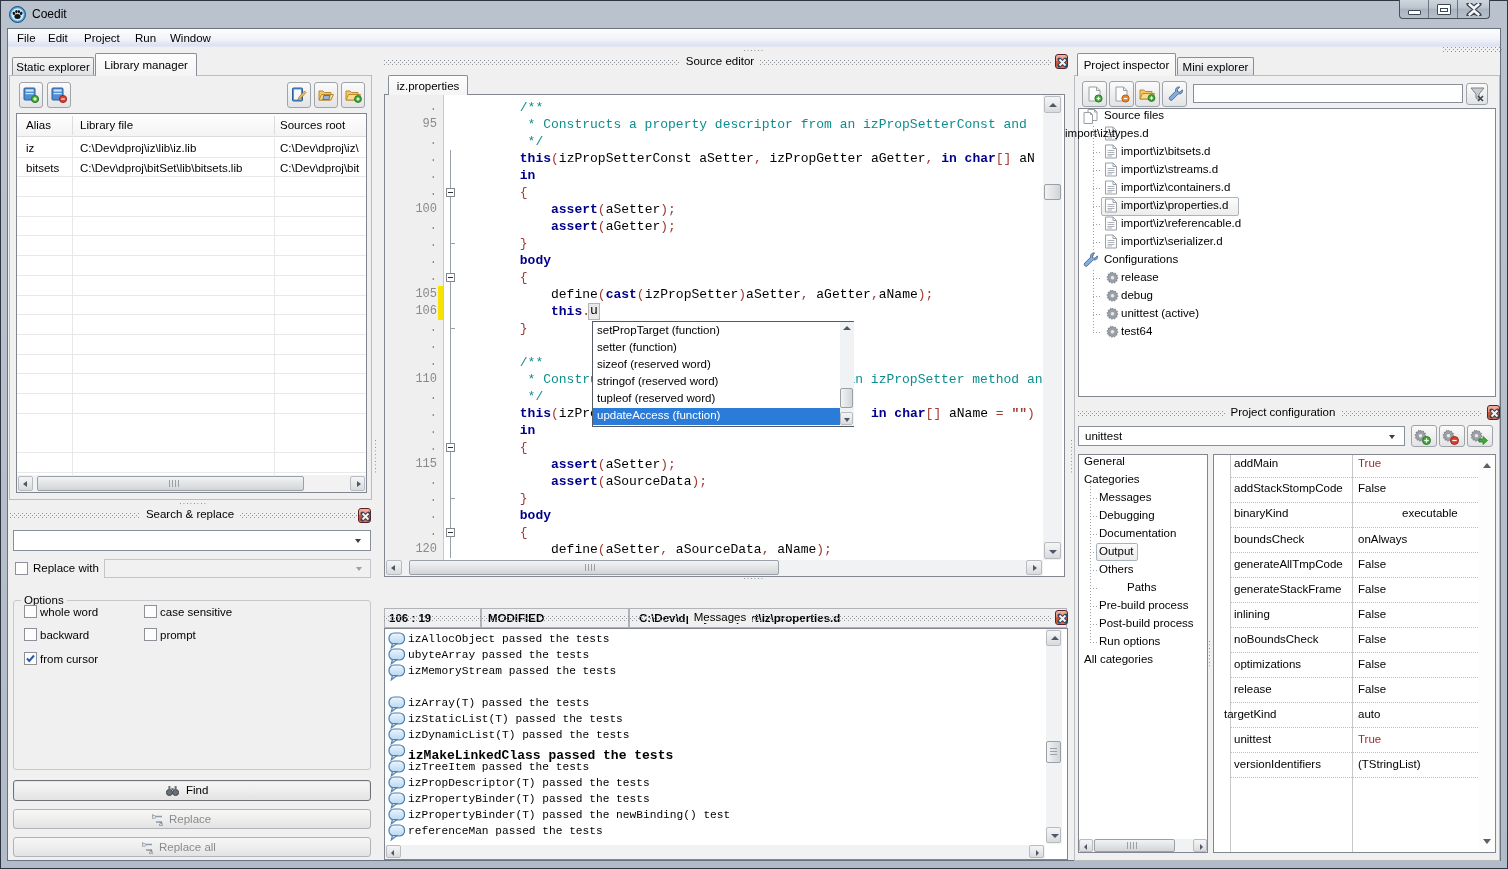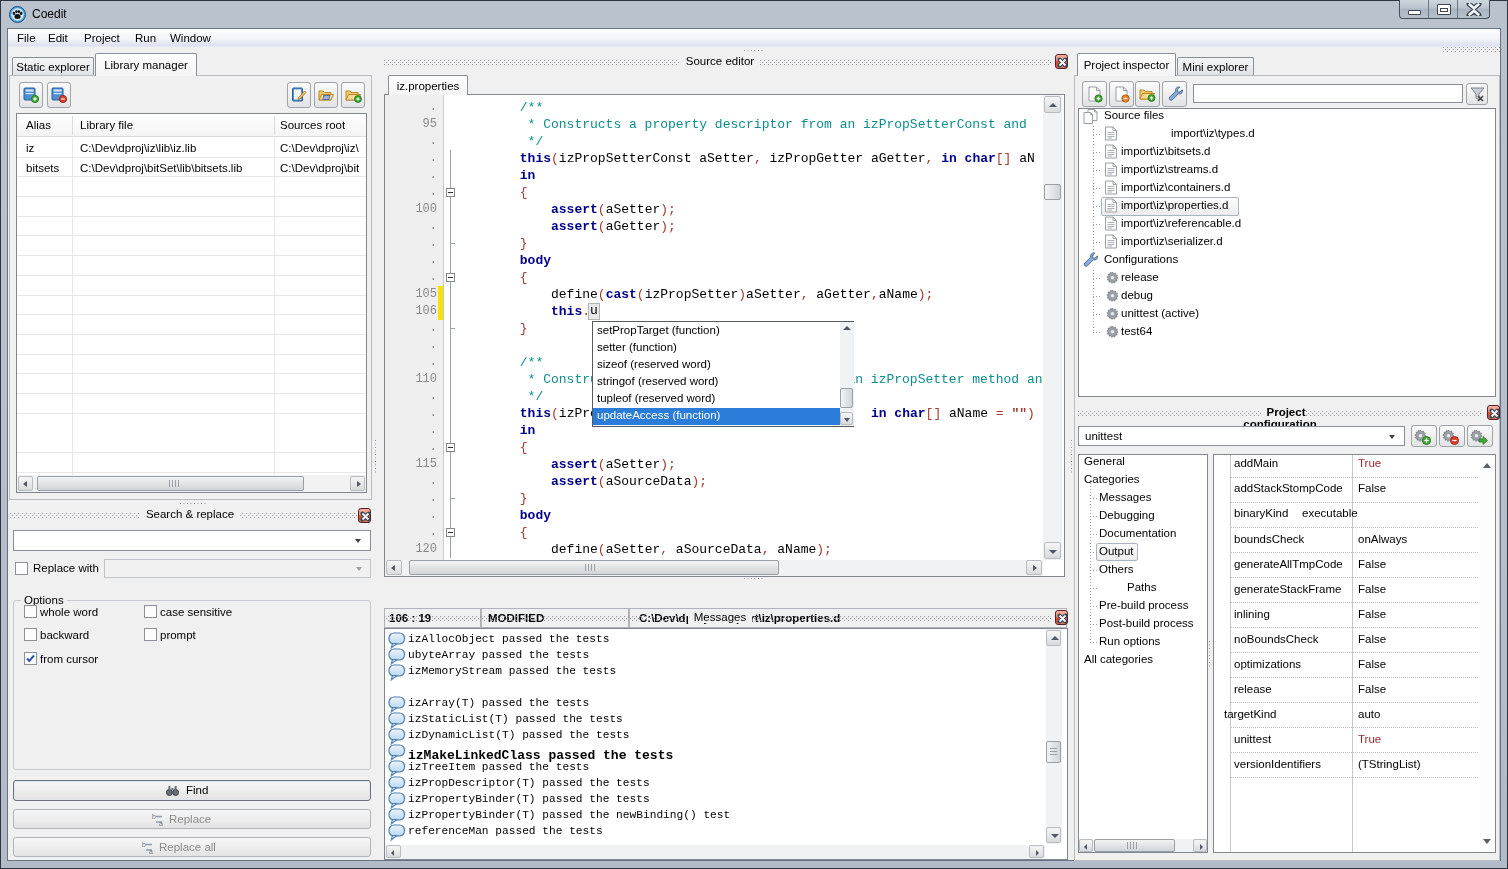--- a/index.html
+++ b/index.html
@@ -573,21 +573,21 @@
     </div>
     <span class="abs" style="left:1104px;top:109.3px;">Source files</span>
     <div class="abs" style="left:1093px;top:134.2px;width:9px;height:1px;background-image:linear-gradient(90deg,#9aa0a8 1px,rgba(0,0,0,0) 1px);background-size:3px 1px;"></div>
     <div class="abs" style="left:1104px;top:126.2px;width:14px;height:17px;">
       <svg width="14" height="15" viewBox="0 0 14 15" class="abs" style="left:0;top:0;">
 <path d="M1.5 1 L9 1 L12.5 4.5 L12.5 14 L1.5 14 Z" fill="#fdfdfd" stroke="#9aa0a6"></path>
 <path d="M9 1 L9 4.5 L12.5 4.5" fill="none" stroke="#9aa0a6"></path>
 <path d="M3.5 6.5 L10.5 6.5 M3.5 8.5 L10.5 8.5 M3.5 10.5 L10.5 10.5 M3.5 12 L8 12" stroke="#aeb4ba" stroke-width="1"></path>
       </svg>
     </div>
-    <span class="abs" style="left:1171px;top:127.2px;">import\iz\types.d</span>
+    <span class="abs" style="left:1065px;top:127.2px;">import\iz\types.d</span>
     <div class="abs" style="left:1093px;top:152.2px;width:9px;height:1px;background-image:linear-gradient(90deg,#9aa0a8 1px,rgba(0,0,0,0) 1px);background-size:3px 1px;"></div>
     <div class="abs" style="left:1104px;top:144.2px;width:14px;height:17px;">
       <svg width="14" height="15" viewBox="0 0 14 15" class="abs" style="left:0;top:0;">
 <path d="M1.5 1 L9 1 L12.5 4.5 L12.5 14 L1.5 14 Z" fill="#fdfdfd" stroke="#9aa0a6"></path>
 <path d="M9 1 L9 4.5 L12.5 4.5" fill="none" stroke="#9aa0a6"></path>
 <path d="M3.5 6.5 L10.5 6.5 M3.5 8.5 L10.5 8.5 M3.5 10.5 L10.5 10.5 M3.5 12 L8 12" stroke="#aeb4ba" stroke-width="1"></path>
       </svg>
     </div>
     <span class="abs" style="left:1121px;top:145.2px;">import\iz\bitsets.d</span>
     <div class="abs" style="left:1093px;top:170.1px;width:9px;height:1px;background-image:linear-gradient(90deg,#9aa0a8 1px,rgba(0,0,0,0) 1px);background-size:3px 1px;"></div>
@@ -670,21 +670,21 @@
     <div class="abs" style="left:1106px;top:323.7px;width:13px;height:17px;">
       <svg width="13" height="13" viewBox="0 0 13 13" class="abs" style="left:0;top:1px;">
 <path d="M6.5 1 L7.6 2.6 L9.5 2 L9.7 3.9 L11.6 4.2 L10.8 5.9 L12.2 7.2 L10.6 8.2 L11.1 10.1 L9.2 10.2 L8.9 12.1 L7.2 11.2 L5.8 12.5 L4.9 10.8 L3 11.2 L3 9.3 L1.1 8.9 L2.1 7.3 L0.8 5.9 L2.5 5 L2.1 3.1 L4 3.1 L4.5 1.2 L6.1 2.2 Z" fill="#9aa0a6" stroke="#6e747c" stroke-width="0.6"></path>
 <circle cx="6.5" cy="6.8" r="1.8" fill="#e8e8e8"></circle>
       </svg>
     </div>
     <span class="abs" style="left:1121px;top:324.7px;">test64</span>
     <div class="abs" style="left:1093px;top:126px;width:1px;height:133px;background-image:linear-gradient(#9aa0a8 1px,rgba(0,0,0,0) 1px);background-size:1px 3px;"></div>
     <div class="abs" style="left:1093px;top:270px;width:1px;height:62px;background-image:linear-gradient(#9aa0a8 1px,rgba(0,0,0,0) 1px);background-size:1px 3px;"></div>
 <div class="abs dots" style="left:1078px;top:411px;width:404px;height:6px;"></div>
-<div class="abs" style="left:1220px;top:406px;width:126px;text-align:center;font-weight:bold;"><span class="hdrlbl">Project configuration</span></div>
+<div class="abs" style="left:1220px;top:406px;width:126px;text-align:center;"><span class="hdrlbl">Project configuration</span></div>
 <div class="xbtn" style="left:1487px;top:405px;">
       <svg width="11" height="11" viewBox="0 0 11 11">
         <path d="M2.5 2.5 L8.5 8.5 M8.5 2.5 L2.5 8.5" stroke="#35475c" stroke-width="4" stroke-linecap="round"></path>
         <path d="M2.5 2.5 L8.5 8.5 M8.5 2.5 L2.5 8.5" stroke="#f2f4f6" stroke-width="2"></path>
       </svg>
     </div>
 <div class="abs" style="left:1078px;top:426px;width:327px;height:20px;background:#fff;border:1px solid #898f99;">
 <span class="abs" style="left:6px;top:3px;">unittest</span>
 <div class="tri" style="left:310px;top:8px;border-left:3.8px solid transparent;border-right:3.8px solid transparent;border-top:4.5px solid #3a3f46;"></div>
     </div>
@@ -756,21 +756,21 @@
 <div class="abs" style="left:1213px;top:454px;width:283px;height:399px;background:#fff;border:1px solid #82878f;"></div>
 <div class="abs" style="left:1230px;top:455px;width:1px;height:397px;background:#c8c8c8;"></div>
 <div class="abs" style="left:1352px;top:455px;width:1px;height:397px;background:#c8c8c8;"></div>
 <span class="abs" style="left:1234px;top:457.3px;">addMain</span>
     <span class="abs" style="left:1358px;top:457.3px;color:#a02a32;">True</span>
     <div class="abs" style="left:1231px;top:476.6px;width:247px;height:1px;background-image:linear-gradient(90deg,#c0c0c0 1px,rgba(0,0,0,0) 1px);background-size:2px 1px;"></div>
     <span class="abs" style="left:1234px;top:482.4px;">addStackStompCode</span>
     <span class="abs" style="left:1358px;top:482.4px;color:#000;">False</span>
     <div class="abs" style="left:1231px;top:501.7px;width:247px;height:1px;background-image:linear-gradient(90deg,#c0c0c0 1px,rgba(0,0,0,0) 1px);background-size:2px 1px;"></div>
     <span class="abs" style="left:1234px;top:507.4px;">binaryKind</span>
-    <span class="abs" style="left:1302px;top:507.4px;color:#000;text-align:right;">executable</span>
+    <span class="abs" style="left:1402px;top:507.4px;color:#000;text-align:right;">executable</span>
     <div class="abs" style="left:1231px;top:526.7px;width:247px;height:1px;background-image:linear-gradient(90deg,#c0c0c0 1px,rgba(0,0,0,0) 1px);background-size:2px 1px;"></div>
     <span class="abs" style="left:1234px;top:532.5px;">boundsCheck</span>
     <span class="abs" style="left:1358px;top:532.5px;color:#000;">onAlways</span>
     <div class="abs" style="left:1231px;top:551.8px;width:247px;height:1px;background-image:linear-gradient(90deg,#c0c0c0 1px,rgba(0,0,0,0) 1px);background-size:2px 1px;"></div>
     <span class="abs" style="left:1234px;top:557.6px;">generateAllTmpCode</span>
     <span class="abs" style="left:1358px;top:557.6px;color:#000;">False</span>
     <div class="abs" style="left:1231px;top:576.9px;width:247px;height:1px;background-image:linear-gradient(90deg,#c0c0c0 1px,rgba(0,0,0,0) 1px);background-size:2px 1px;"></div>
     <span class="abs" style="left:1234px;top:582.6px;">generateStackFrame</span>
     <span class="abs" style="left:1358px;top:582.6px;color:#000;">False</span>
     <div class="abs" style="left:1231px;top:601.9px;width:247px;height:1px;background-image:linear-gradient(90deg,#c0c0c0 1px,rgba(0,0,0,0) 1px);background-size:2px 1px;"></div>

